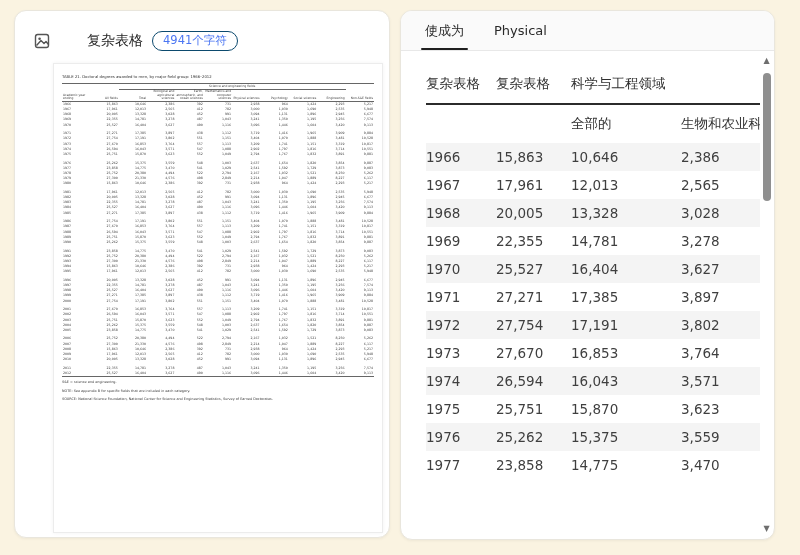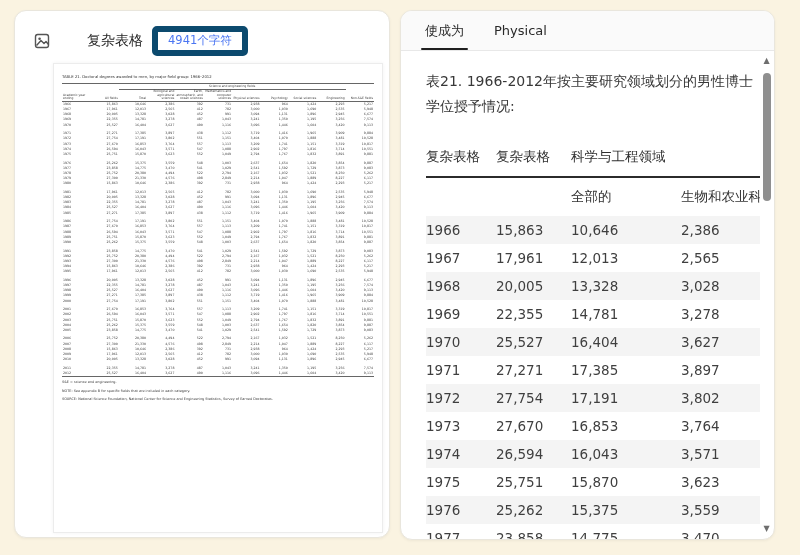--- a/index.html
+++ b/index.html
@@ -17,22 +17,22 @@
     background: #fff; border: 1px solid #e9e6dd; border-radius: 12px;
     box-shadow: 0 1px 3px rgba(0,0,0,.05);
   }
   .left-header {
     display: flex; align-items: center; gap: 9px;
     padding: 18px 0 0 19px; height: 42px;
   }
   .doc-icon { width: 16px; height: 16px; display: inline-flex; color: #555; }
   .left-title { font-size: 14px; color: #262626; margin-left: 28px; }
   .char-badge {
-    font-size: 11.5px; color: #4b76f2; border: 6px solid #0c4a6e;
-    border-radius: 5px; padding: 2px 10px 3px; line-height: 1.2; background: #fff;
+    font-size: 11.5px; color: #4b76f2; border: 1px solid #0c4a6e;
+    border-radius: 10px; padding: 2px 10px 3px; line-height: 1.2; background: #fff;
   }
 
   .scan-doc {
     position: absolute; left: 38px; top: 52px; width: 330px; height: 470px;
     background: #fff; border: 1px solid #ececec;
     box-shadow: 0 0 4px rgba(0,0,0,.05);
     padding: 10px 8px 0 8px; overflow: hidden;
     color: #3d3d3d;
     filter: blur(0.25px);
   }
@@ -801,21 +801,20 @@
   <div class="tab-bar">
     <div class="tab active">
       <span>使成为</span>
     </div>
     <div class="tab">
       <span>Physical</span>
     </div>
   </div>
 
   <div class="content-clip">
-    <div class="md-heading">表21. 1966-2012年按主要研究领域划分的男性博士学位授予情况:</div>
     <table class="md-table">
       <colgroup>
           <col class="c1">
           <col class="c2">
           <col class="c3">
           <col class="c4">
         </colgroup>
       <thead>
         <tr class="md-h1">
           <th>复杂表格</th>

